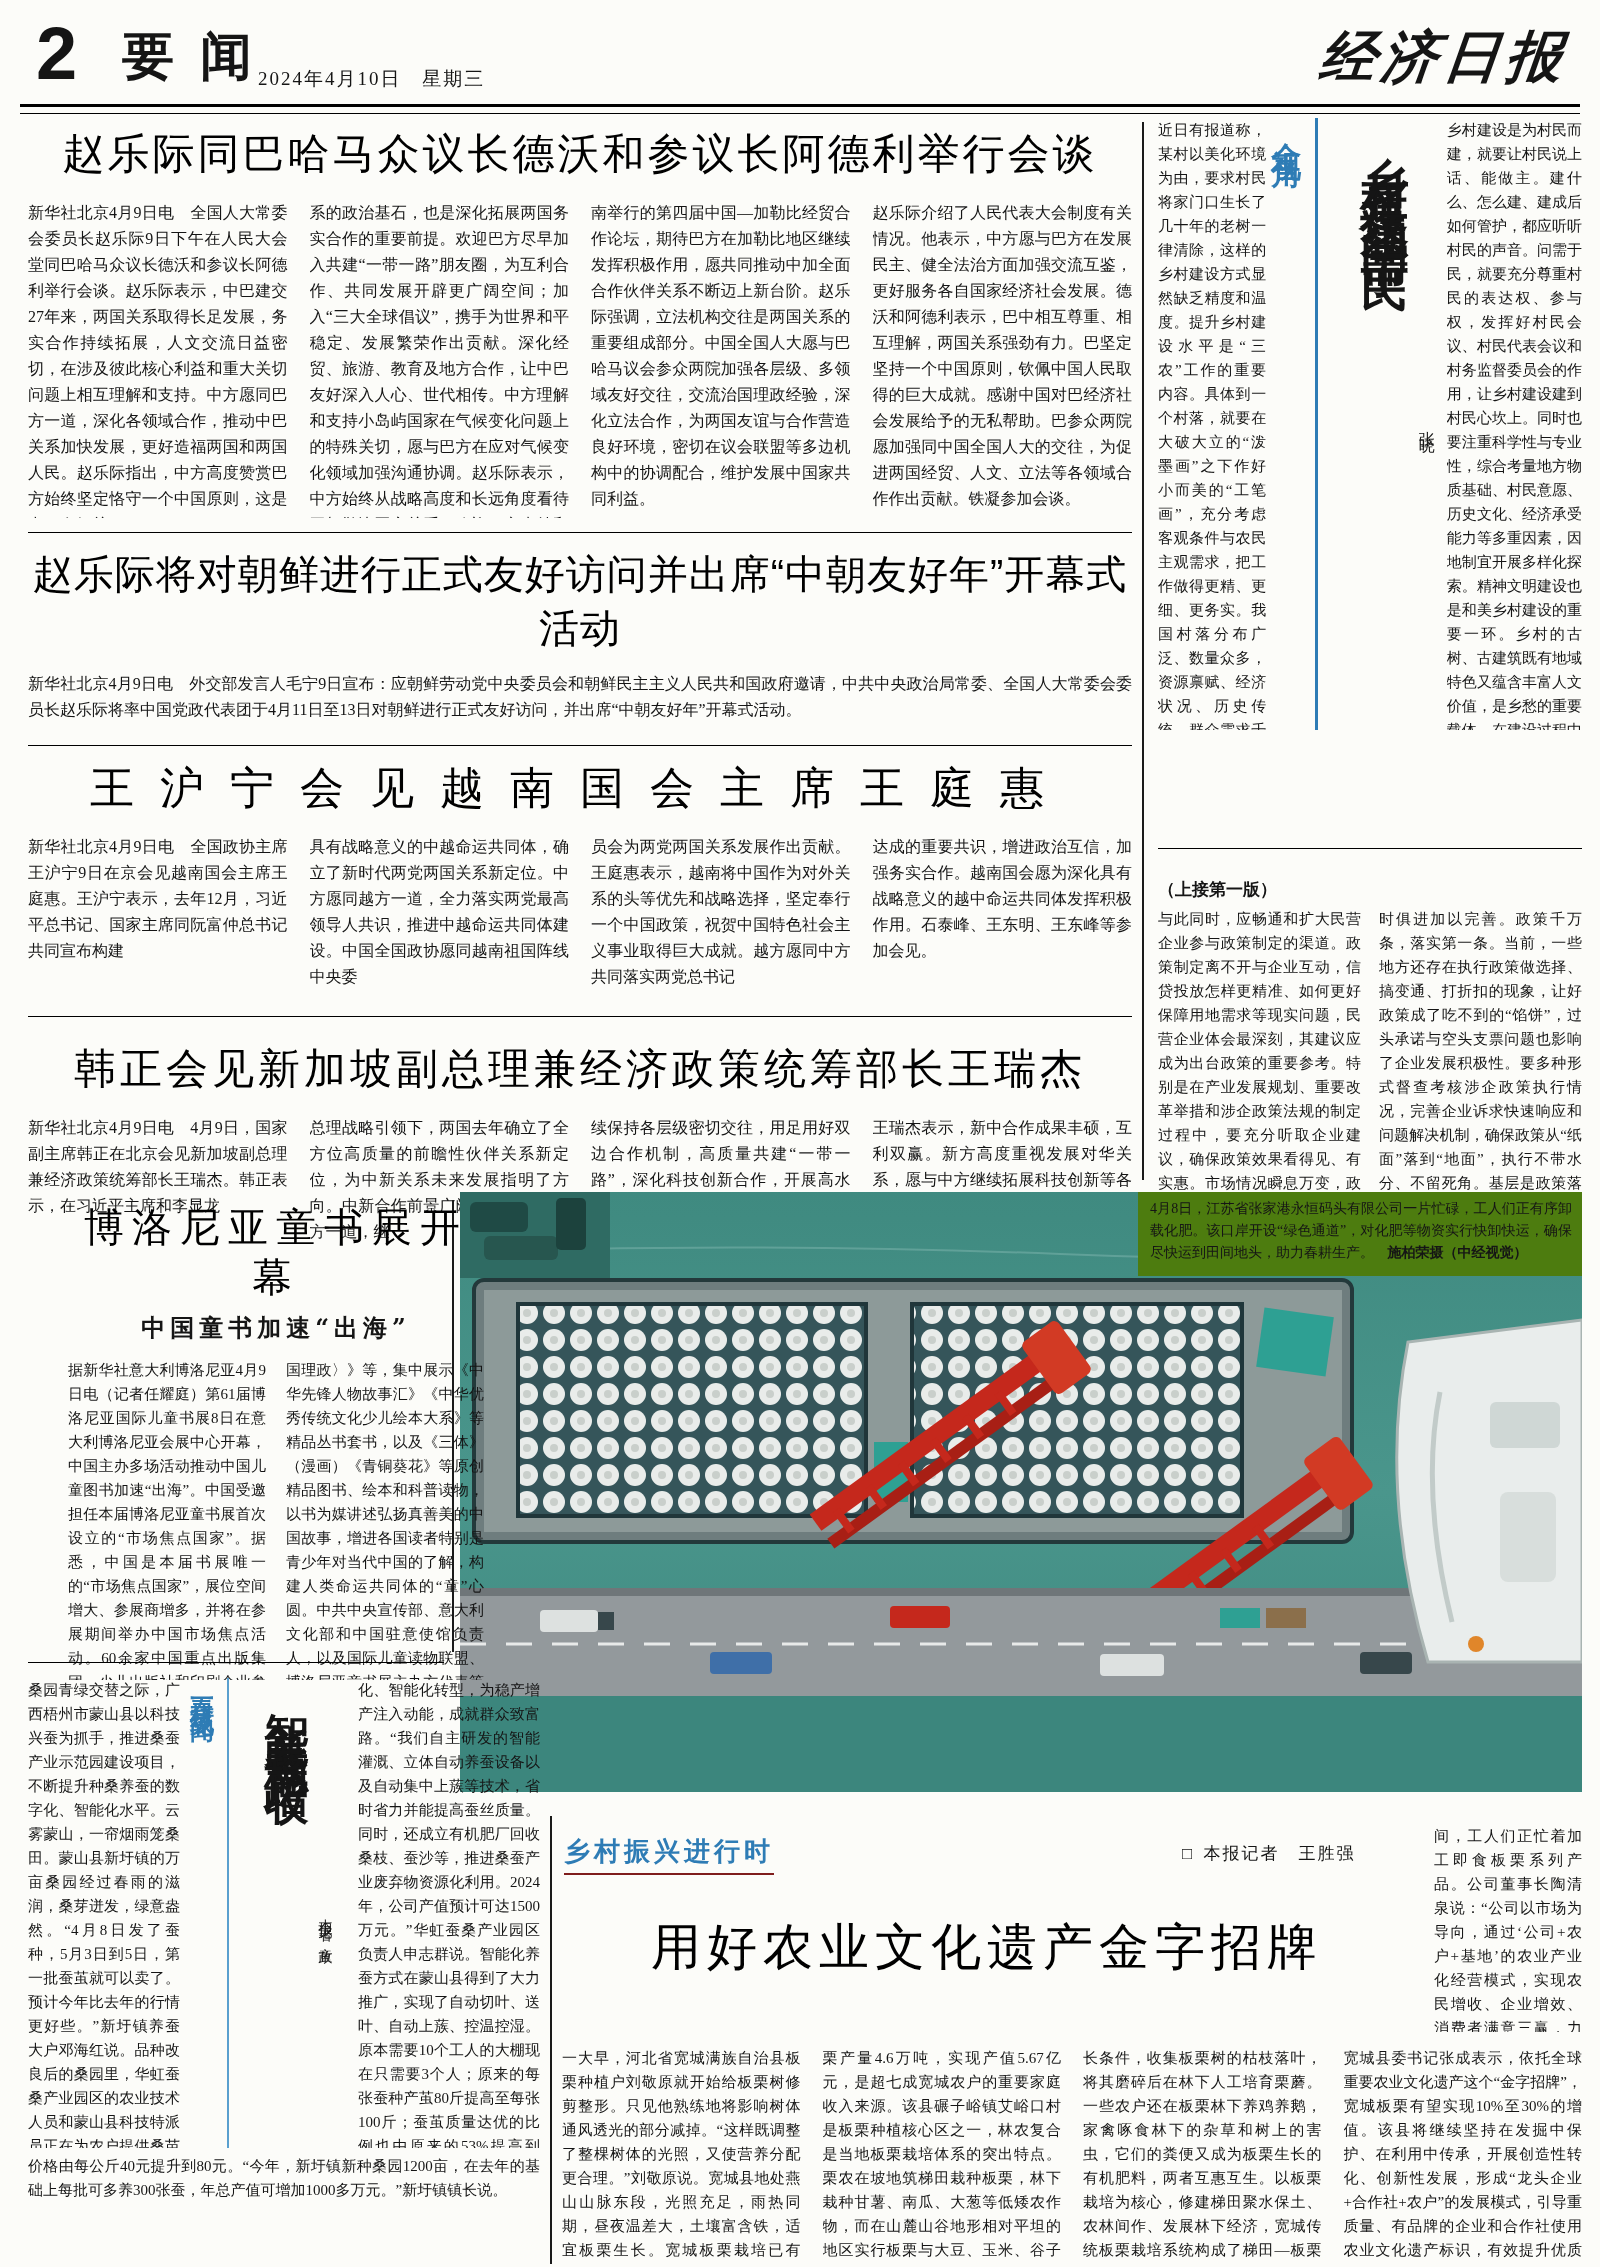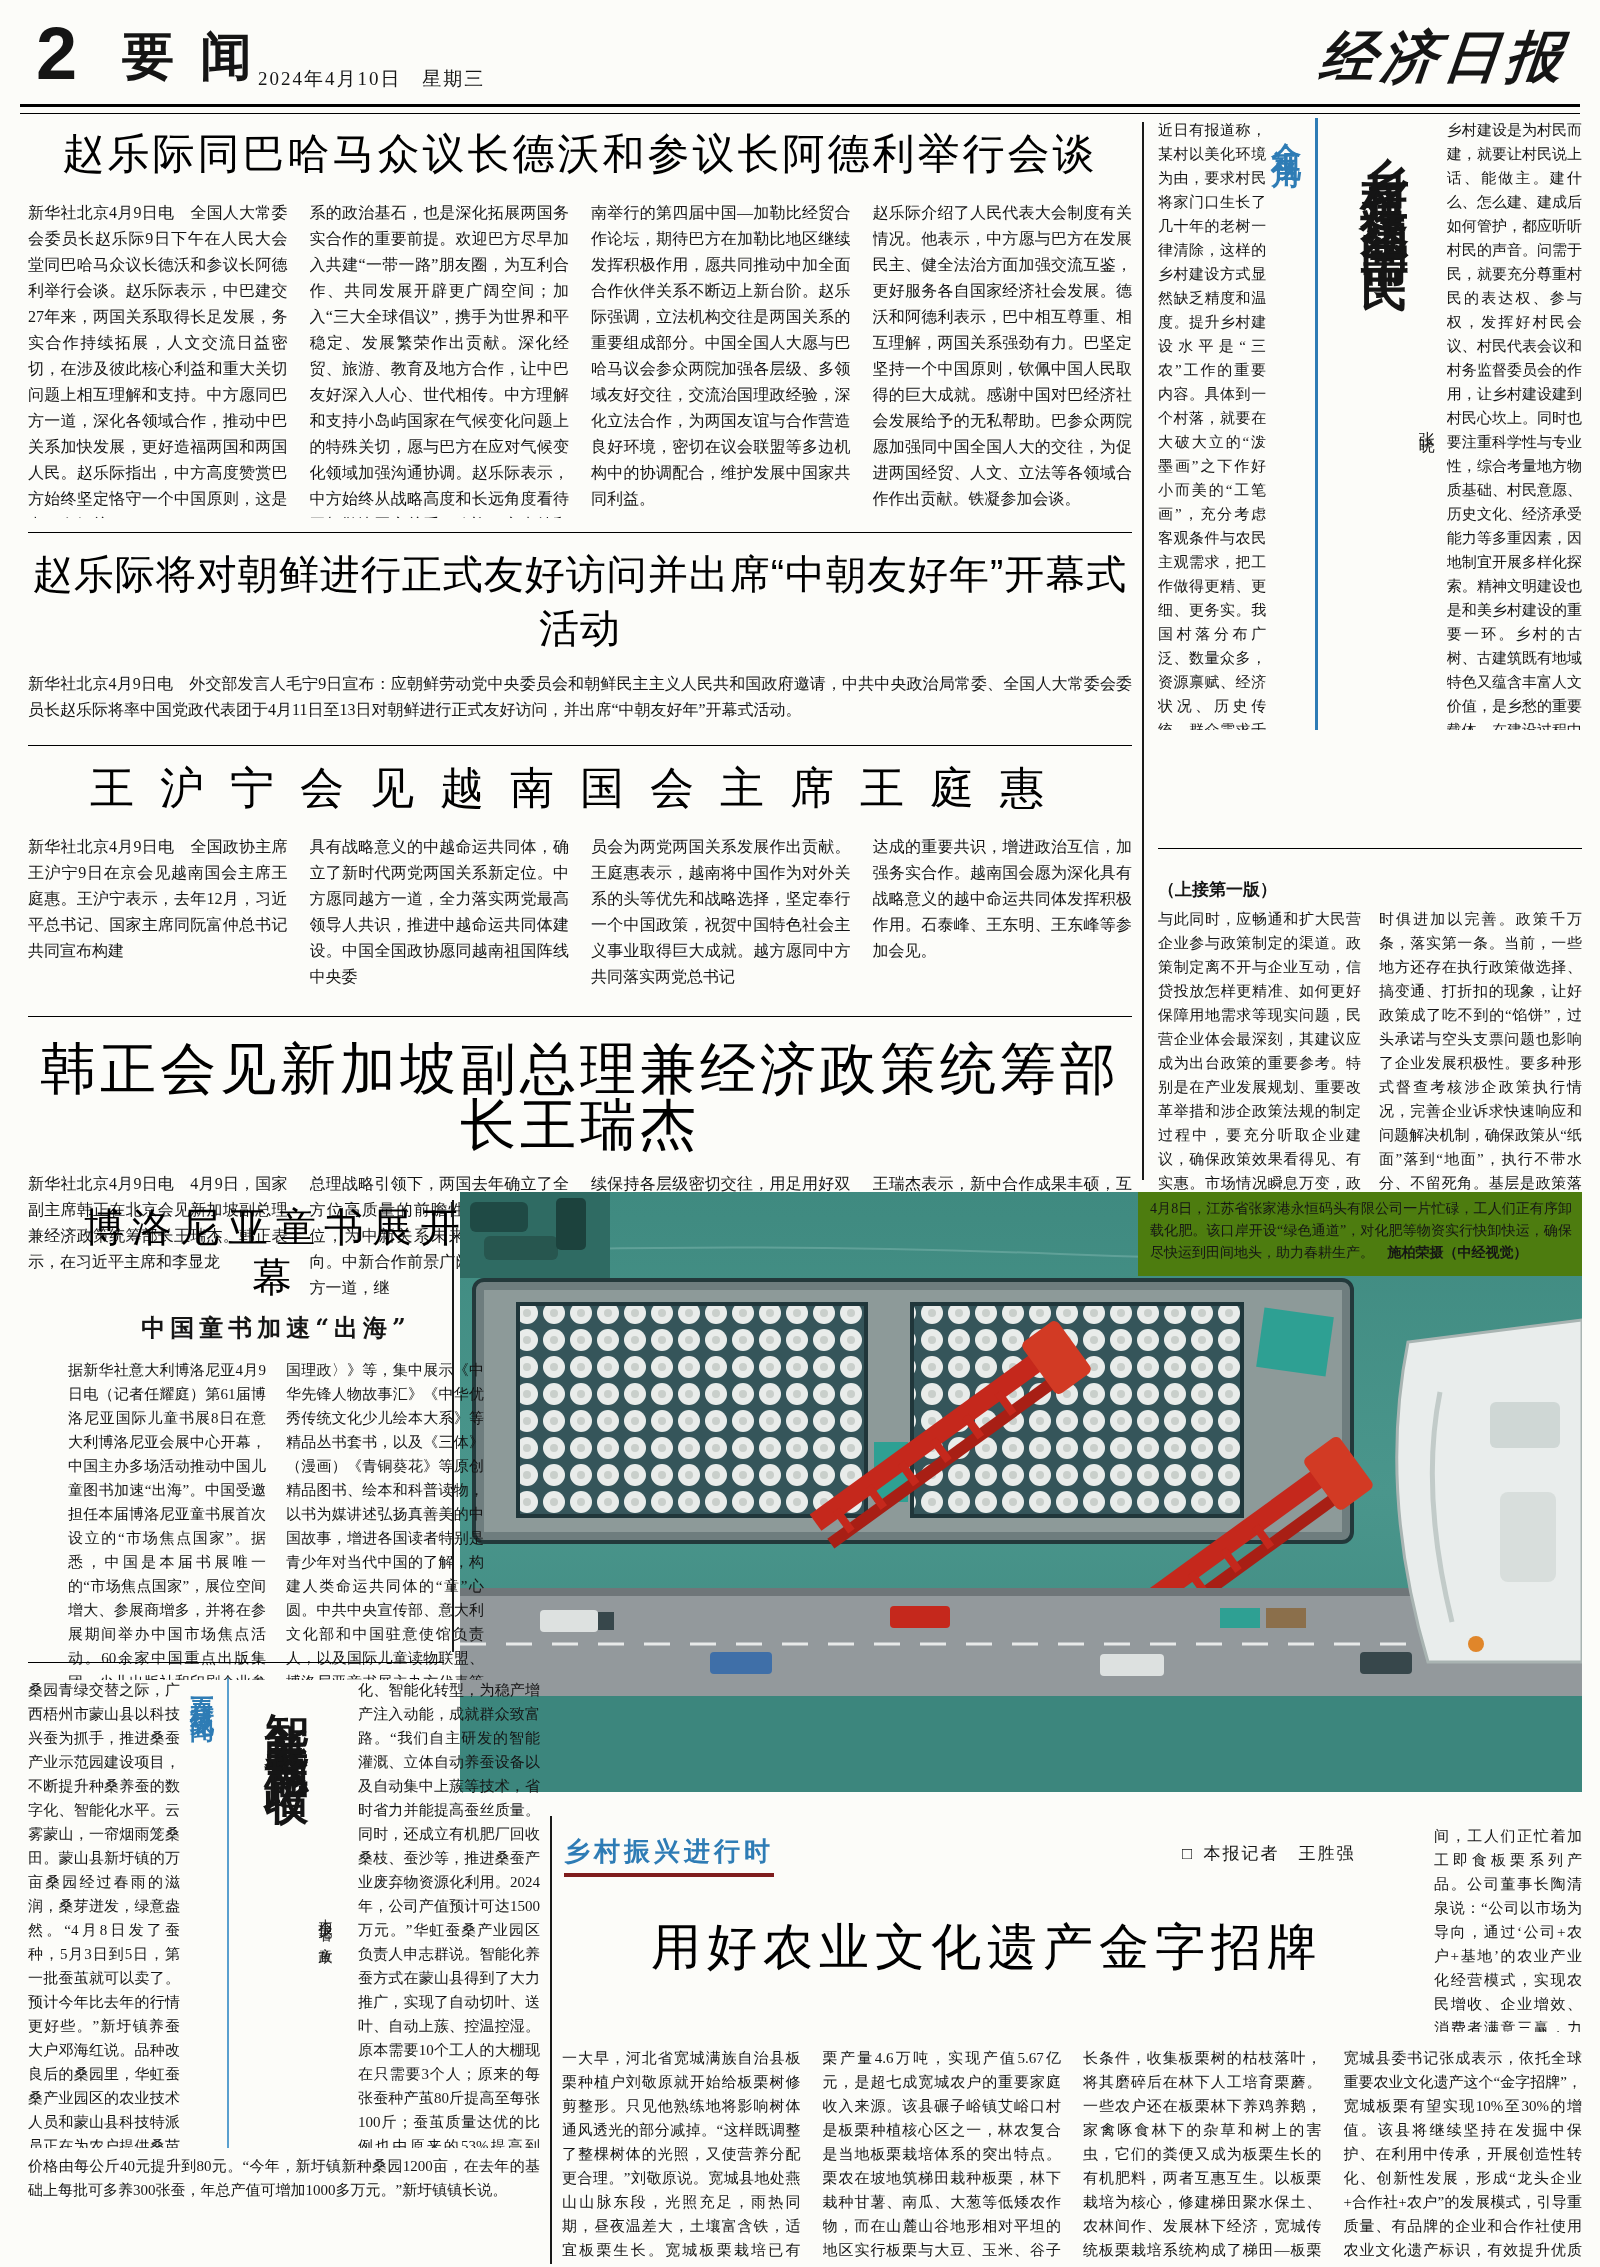--- a/index.html
+++ b/index.html
@@ -23,21 +23,21 @@
   .vrule{position:absolute;width:2px;background:#1a1a1a;}
   .vert{writing-mode:vertical-rl;text-orientation:upright;}
   
   .main-left{position:absolute;top:118px;left:28px;width:1104px;}
   .hl-a1{font-size:42px;letter-spacing:3px;line-height:56px;margin:8px 0 18px;}
   .a1-cols{height:318px;}
   .hl-a2{font-size:40px;letter-spacing:1px;line-height:54px;margin:6px 0 16px;}
   .a2-body{height:60px;overflow:hidden;text-align:justify;}
   .hl-a3{font-size:44px;letter-spacing:26px;line-height:56px;margin:6px 0 18px;}
   .a3-cols{height:168px;}
-  .hl-a4{font-size:56px;letter-spacing:4px;line-height:56px;margin:24px 0 18px;}
+  .hl-a4{font-size:42px;letter-spacing:4px;line-height:56px;margin:24px 0 18px;}
   .a4-cols{height:152px;}
   
   .right-col{position:absolute;top:118px;left:1158px;width:424px;}
   .jin{display:flex;gap:8px;height:612px;overflow:hidden;}
   .jin-coltext{width:112px;text-align:justify;overflow:hidden;}
   .jin-label{width:38px;border-right:3px solid #2e7cb5;padding-right:4px;}
   .jin-label span{font-size:30px;font-weight:bold;color:#2e7cb5;letter-spacing:8px;}
   .jin-hl{width:86px;font-family:"Liberation Sans",sans-serif;font-weight:bold;font-size:48px;letter-spacing:14px;line-height:1;}
   .jin-by{width:22px;font-size:16px;margin-top:300px;letter-spacing:6px;}
   .jin-right{width:140px;text-align:justify;overflow:hidden;}
@@ -63,21 +63,21 @@
   .silk-label{width:34px;border-right:2.5px solid #5aa0cf;padding-right:3px;}
   .silk-label span{font-size:24px;font-weight:bold;color:#2e7cb5;letter-spacing:4px;}
   .silk-hl{width:70px;font-family:"Liberation Sans",sans-serif;font-weight:bold;font-size:44px;letter-spacing:10px;line-height:1;}
   .silk-by{width:18px;font-size:14px;margin-top:230px;letter-spacing:3px;}
   .silk-c2{flex:1;text-align:justify;overflow:hidden;}
   .silk-bottom{margin-top:6px;height:100px;overflow:hidden;text-align:justify;}
   
   .chest{position:absolute;top:1812px;left:562px;width:1020px;height:455px;}
   .chest-head{position:relative;height:222px;}
   .rural-label{display:inline-block;margin:22px 0 0 2px;font-size:26px;font-weight:bold;color:#2e7cb5;
-               letter-spacing:4px;border-bottom:4px solid #7f1d1d;padding-bottom:4px;}
+               letter-spacing:4px;border-bottom:2px solid #7f1d1d;padding-bottom:4px;}
   .chest-by{position:absolute;left:620px;top:30px;font-size:17px;letter-spacing:2px;}
   .hl-chest{position:absolute;left:0;top:102px;width:850px;font-size:50px;letter-spacing:6px;}
   .chest-topright{position:absolute;right:0;top:12px;width:148px;height:208px;overflow:hidden;text-align:justify;}
   .chest-cols{height:218px;gap:22px;margin-top:12px;}
   
   .vr-main{left:1142px;top:122px;height:1058px;}
   .vr-bol{left:452px;top:1200px;height:452px;}
   .vr-silk{left:550px;top:1816px;height:448px;}
   .hr-right{position:absolute;left:1158px;top:848px;width:424px;border-top:1.5px solid #000;}
 </style>

